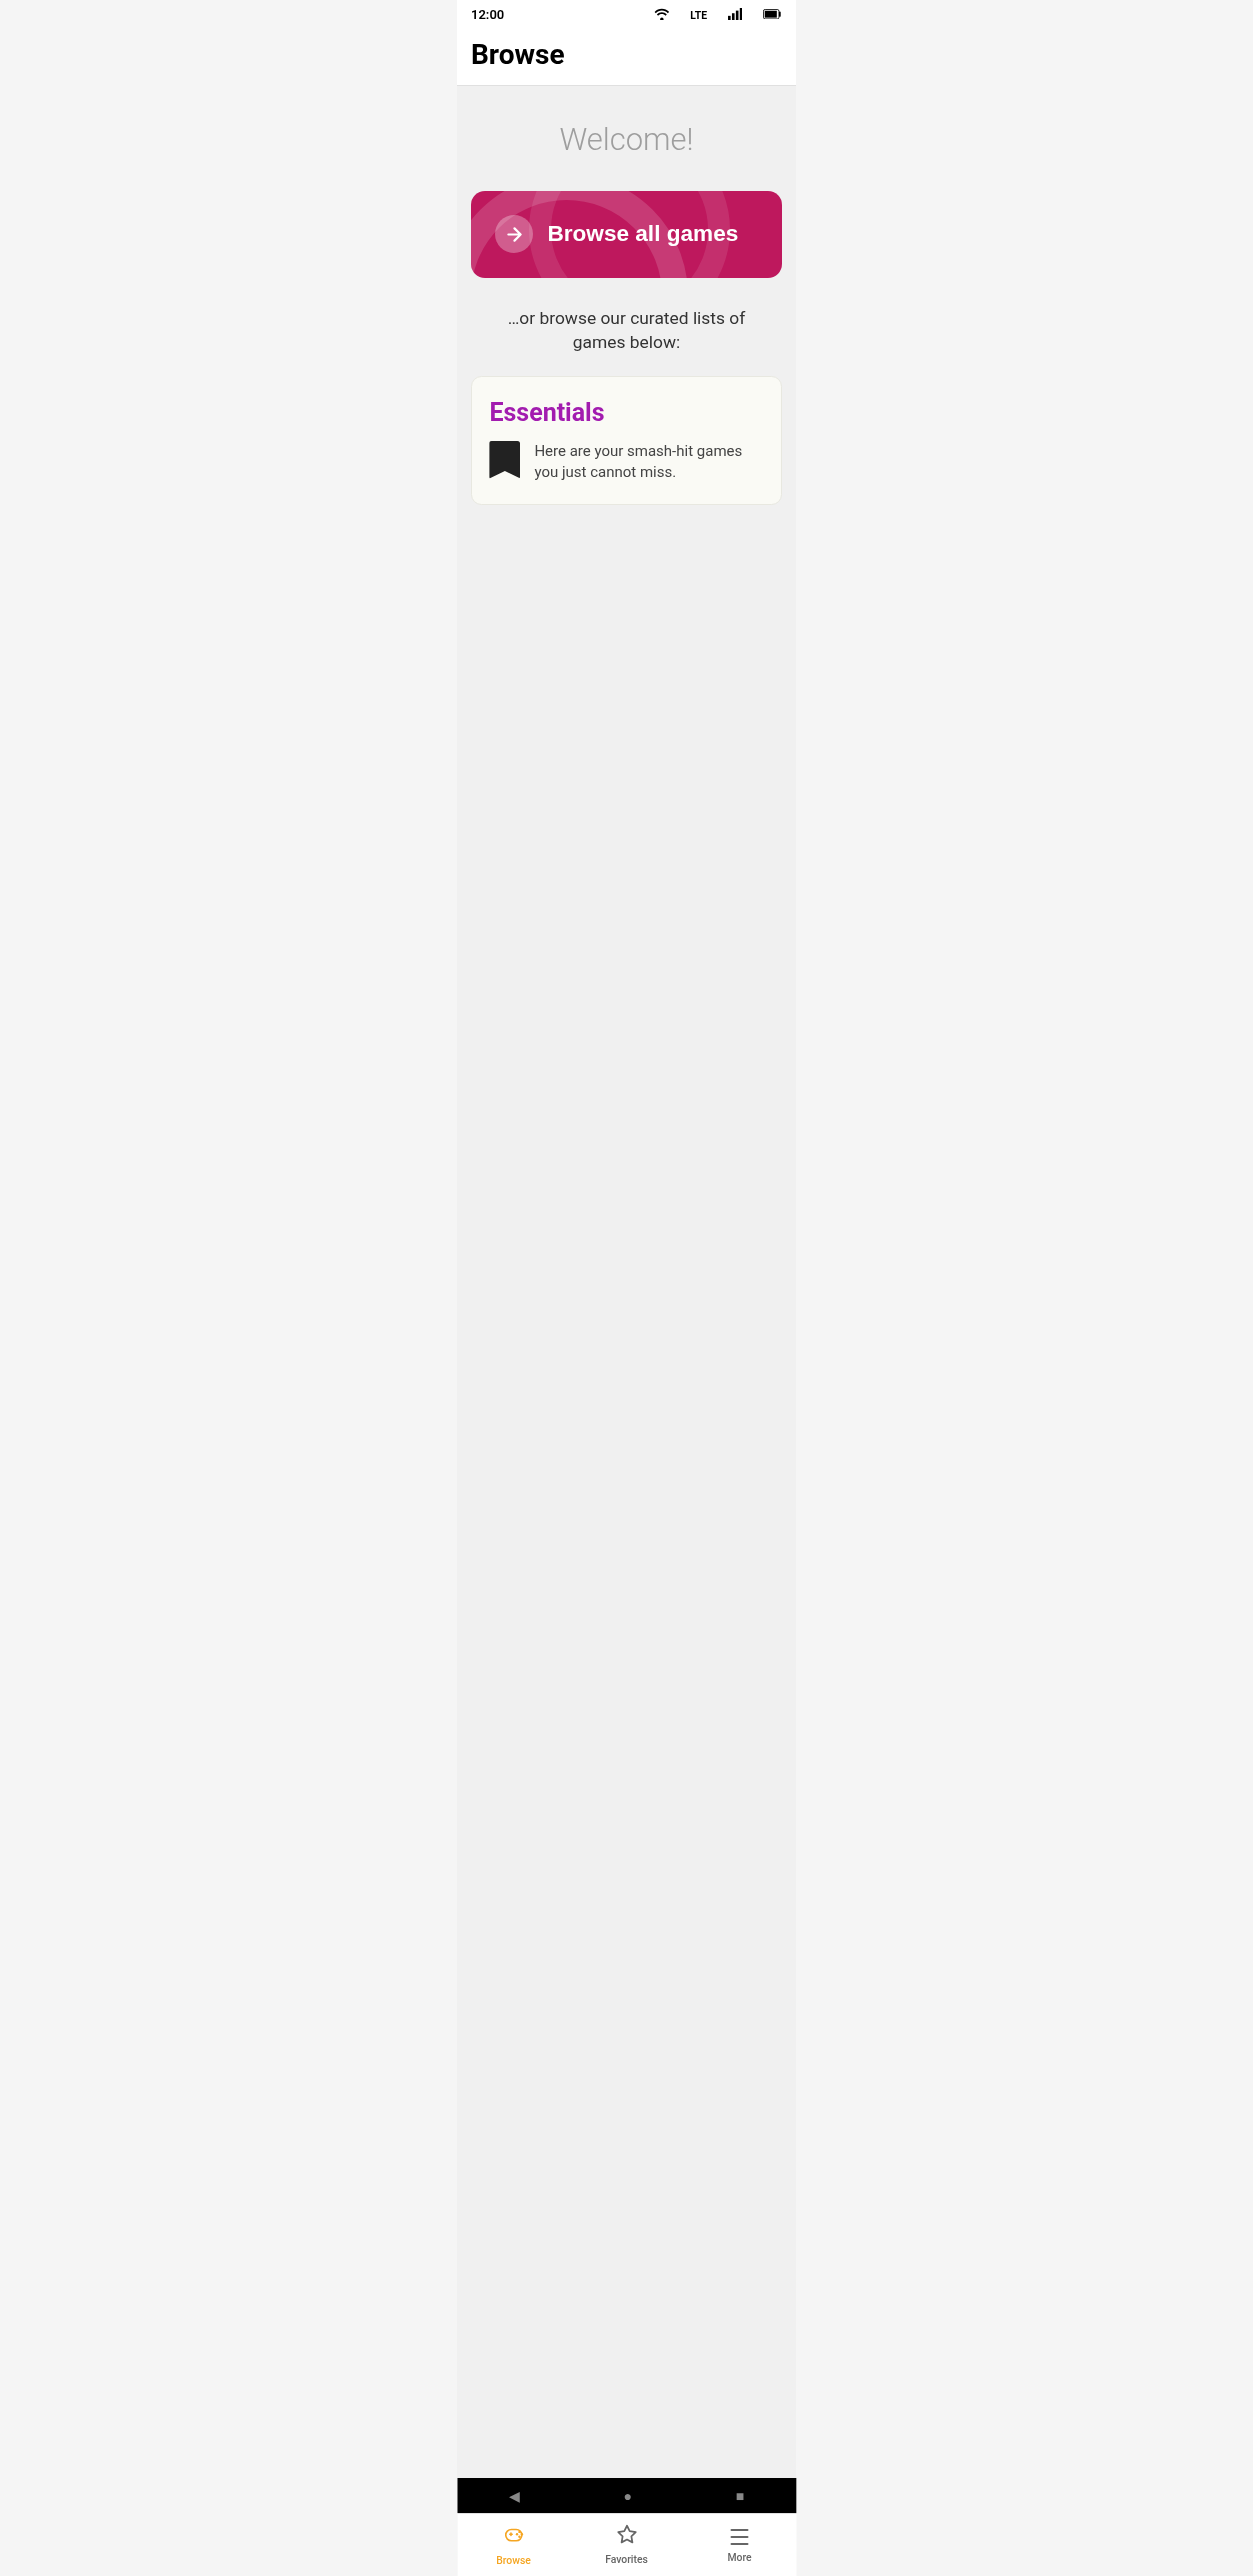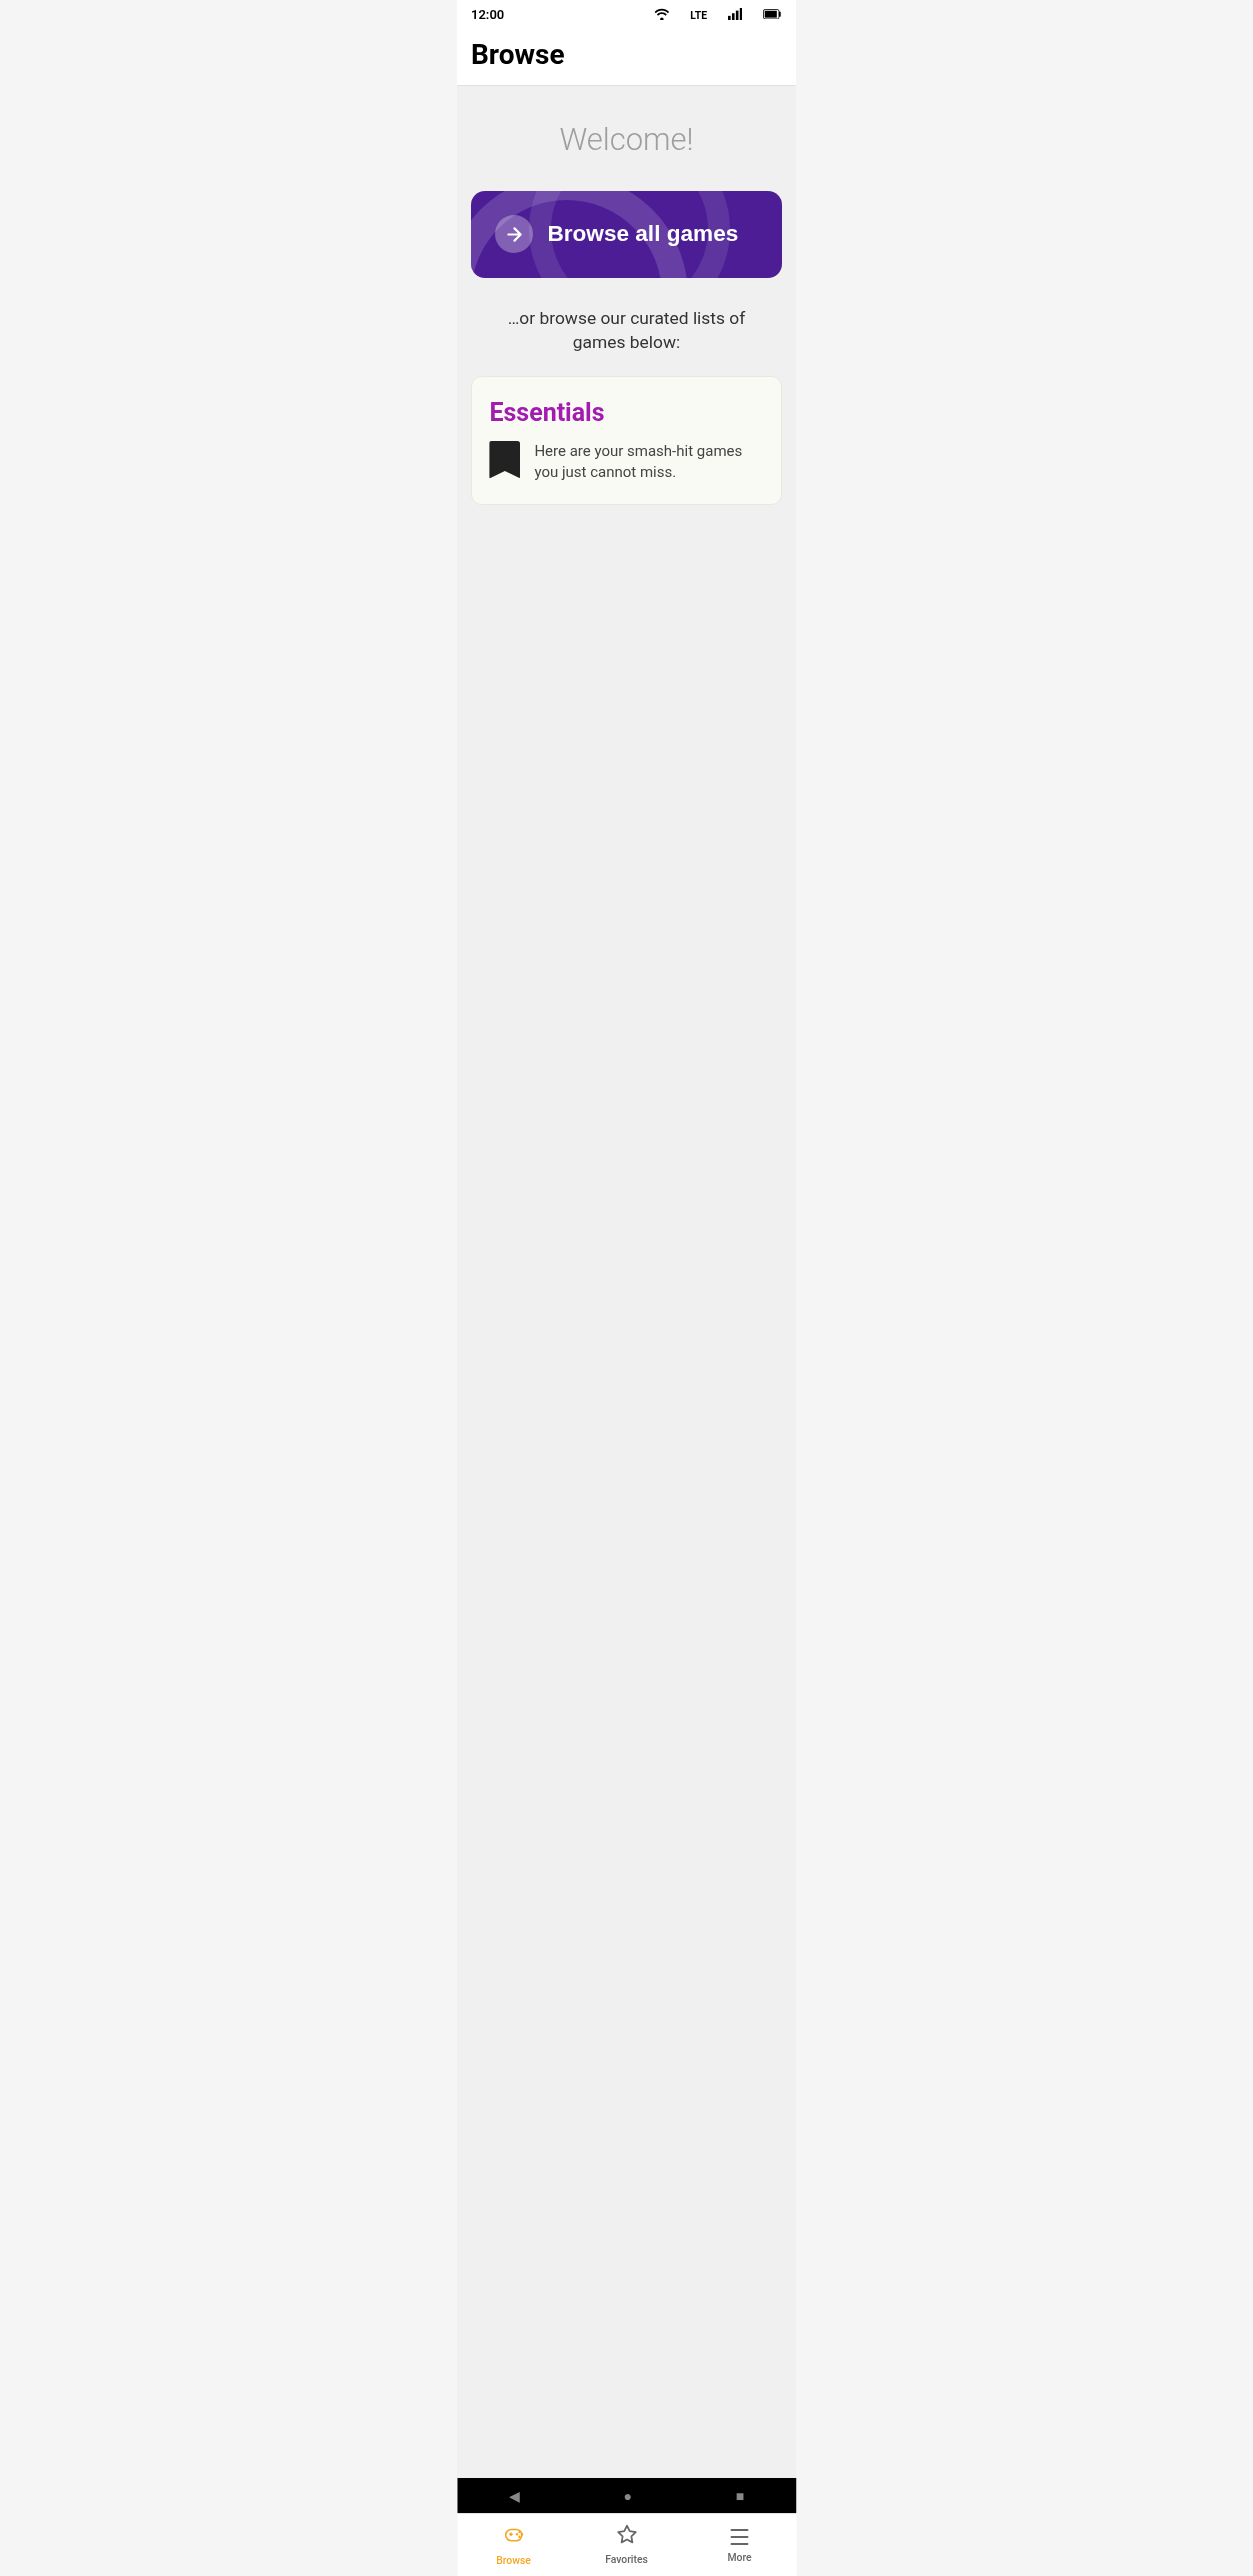--- a/index.html
+++ b/index.html
@@ -71,21 +71,21 @@
     .welcome-text {
       text-align: center;
       font-size: 31px;
       font-weight: 300;
       color: #9e9e9e;
       padding: 35px 0 33px;
     }
 
     
     .browse-all-button {
-      background: #4c1d95;
+      background: #be185d;
       border-radius: 14px;
       padding: 24.4px 24.4px;
       display: flex;
       align-items: center;
       gap: 14px;
       cursor: pointer;
       position: relative;
       overflow: hidden;
       margin-bottom: 28px;
       border: none;

